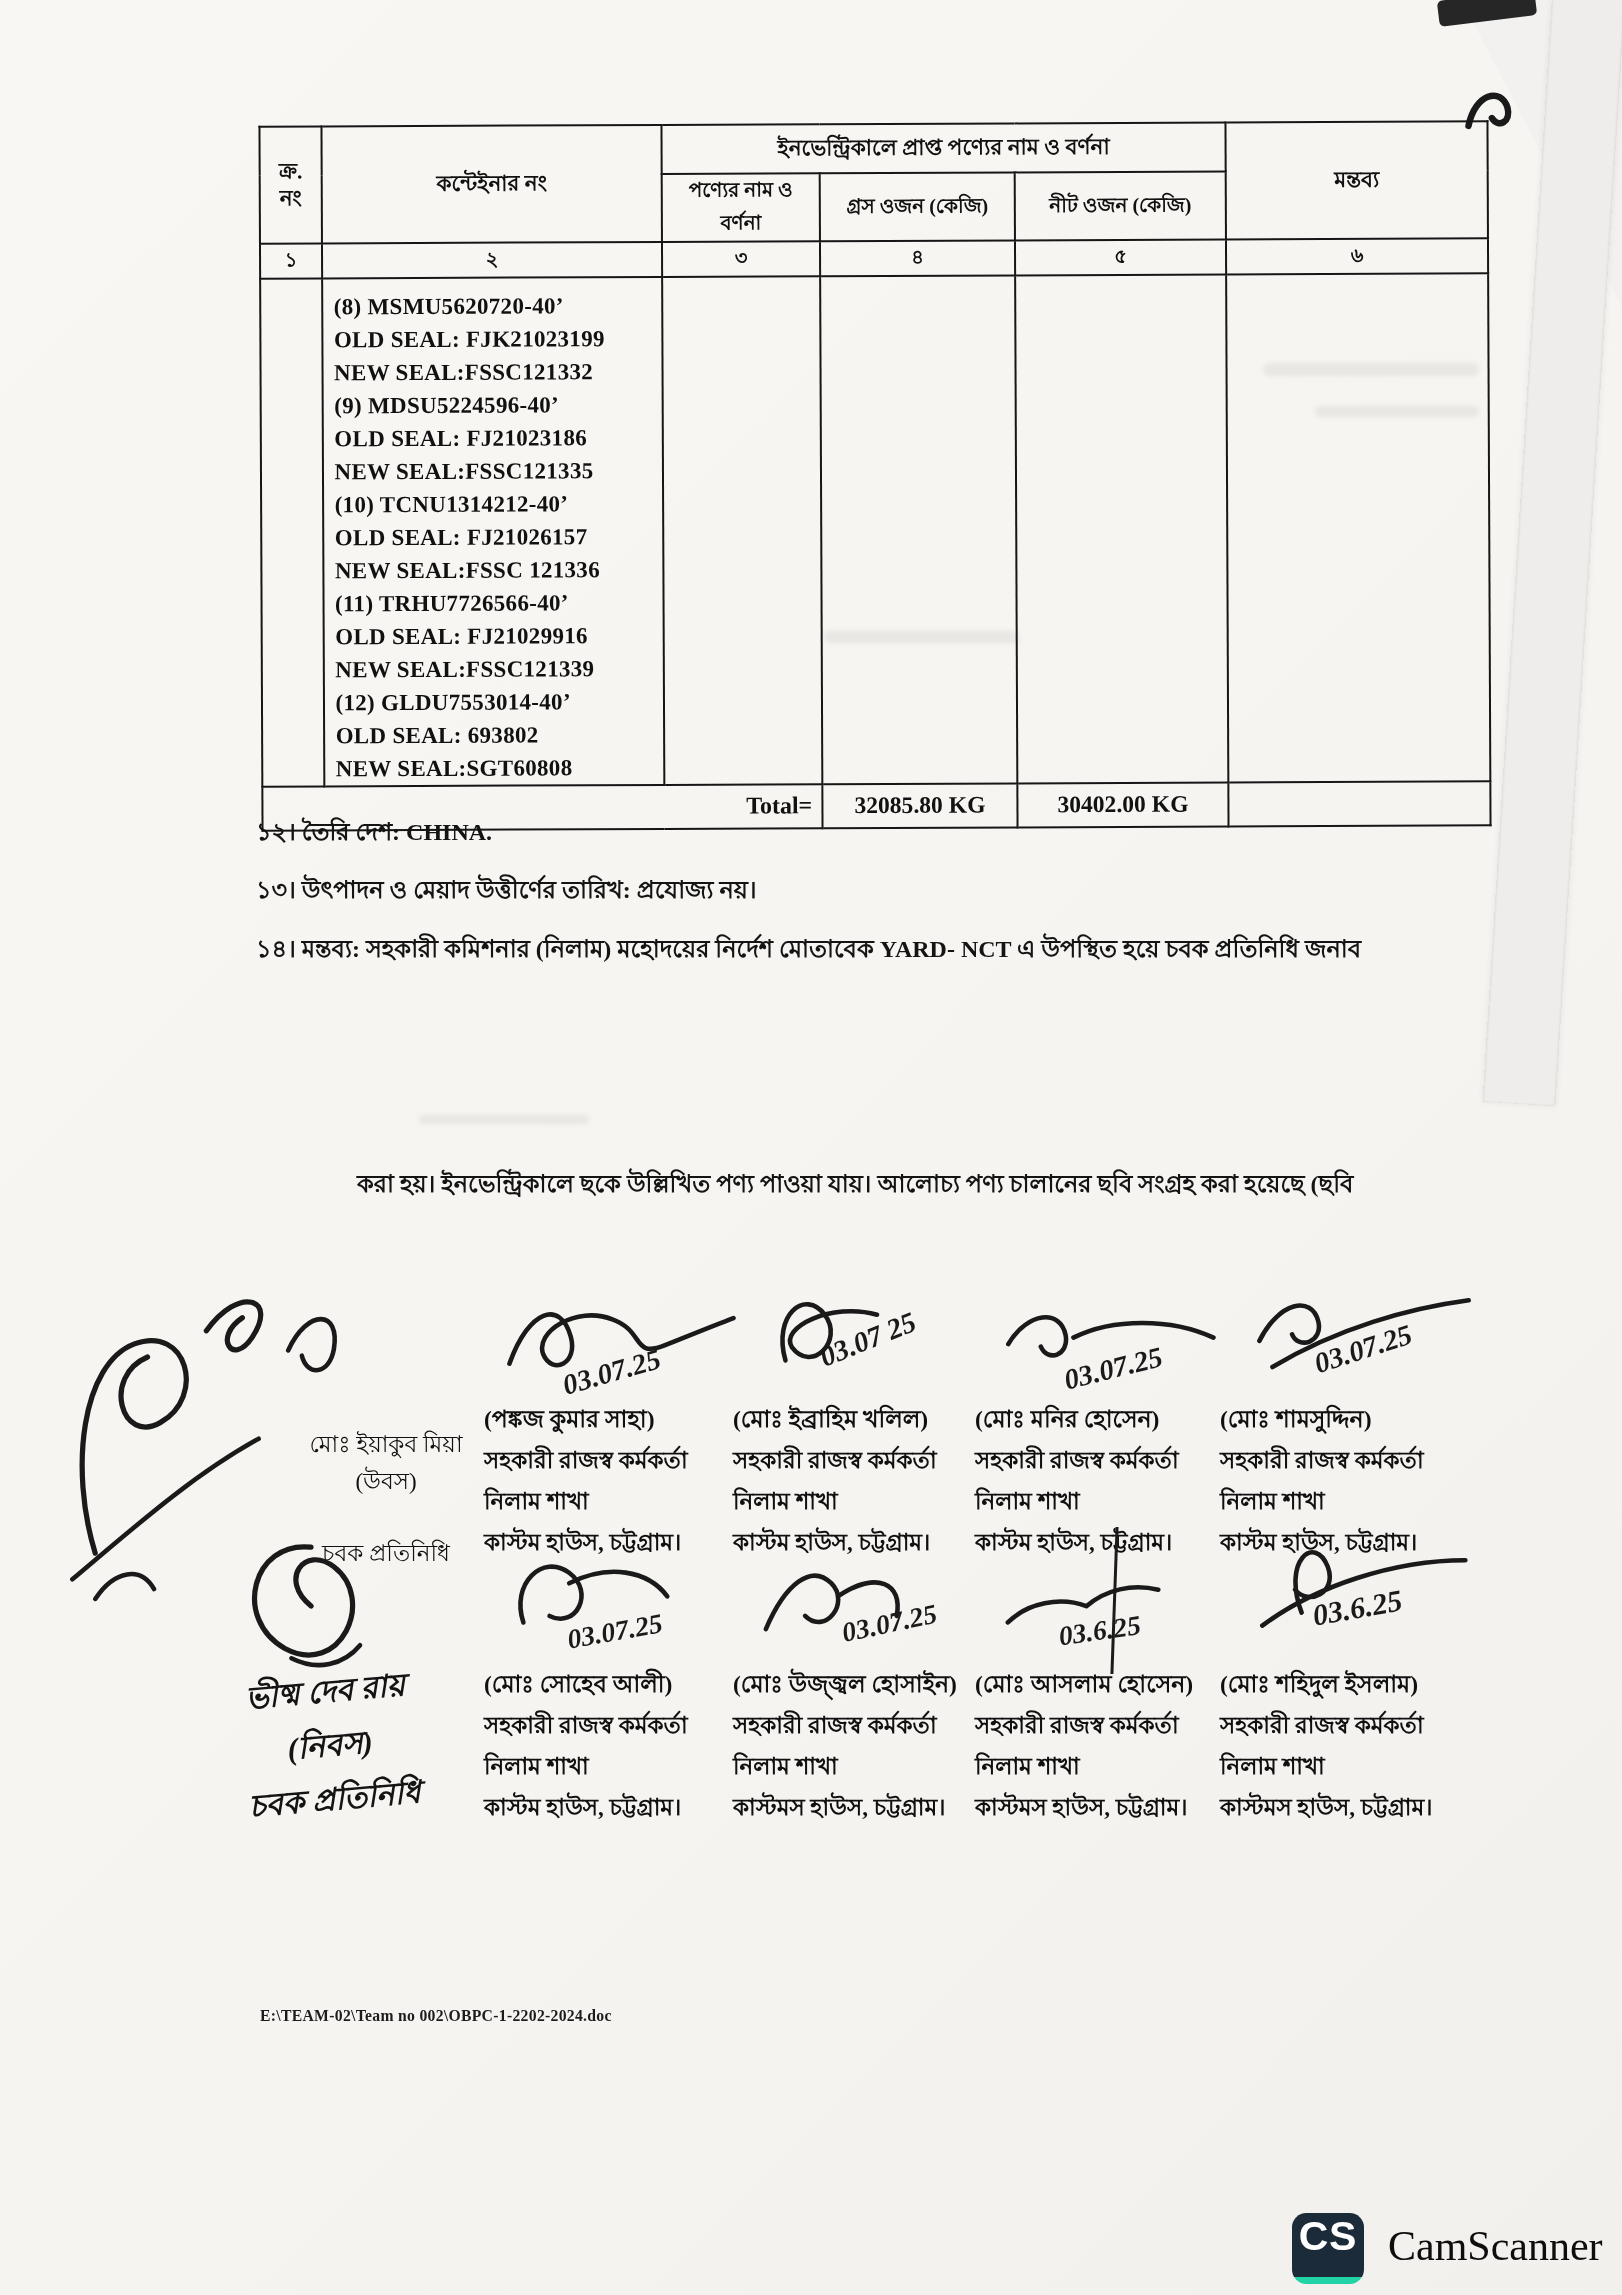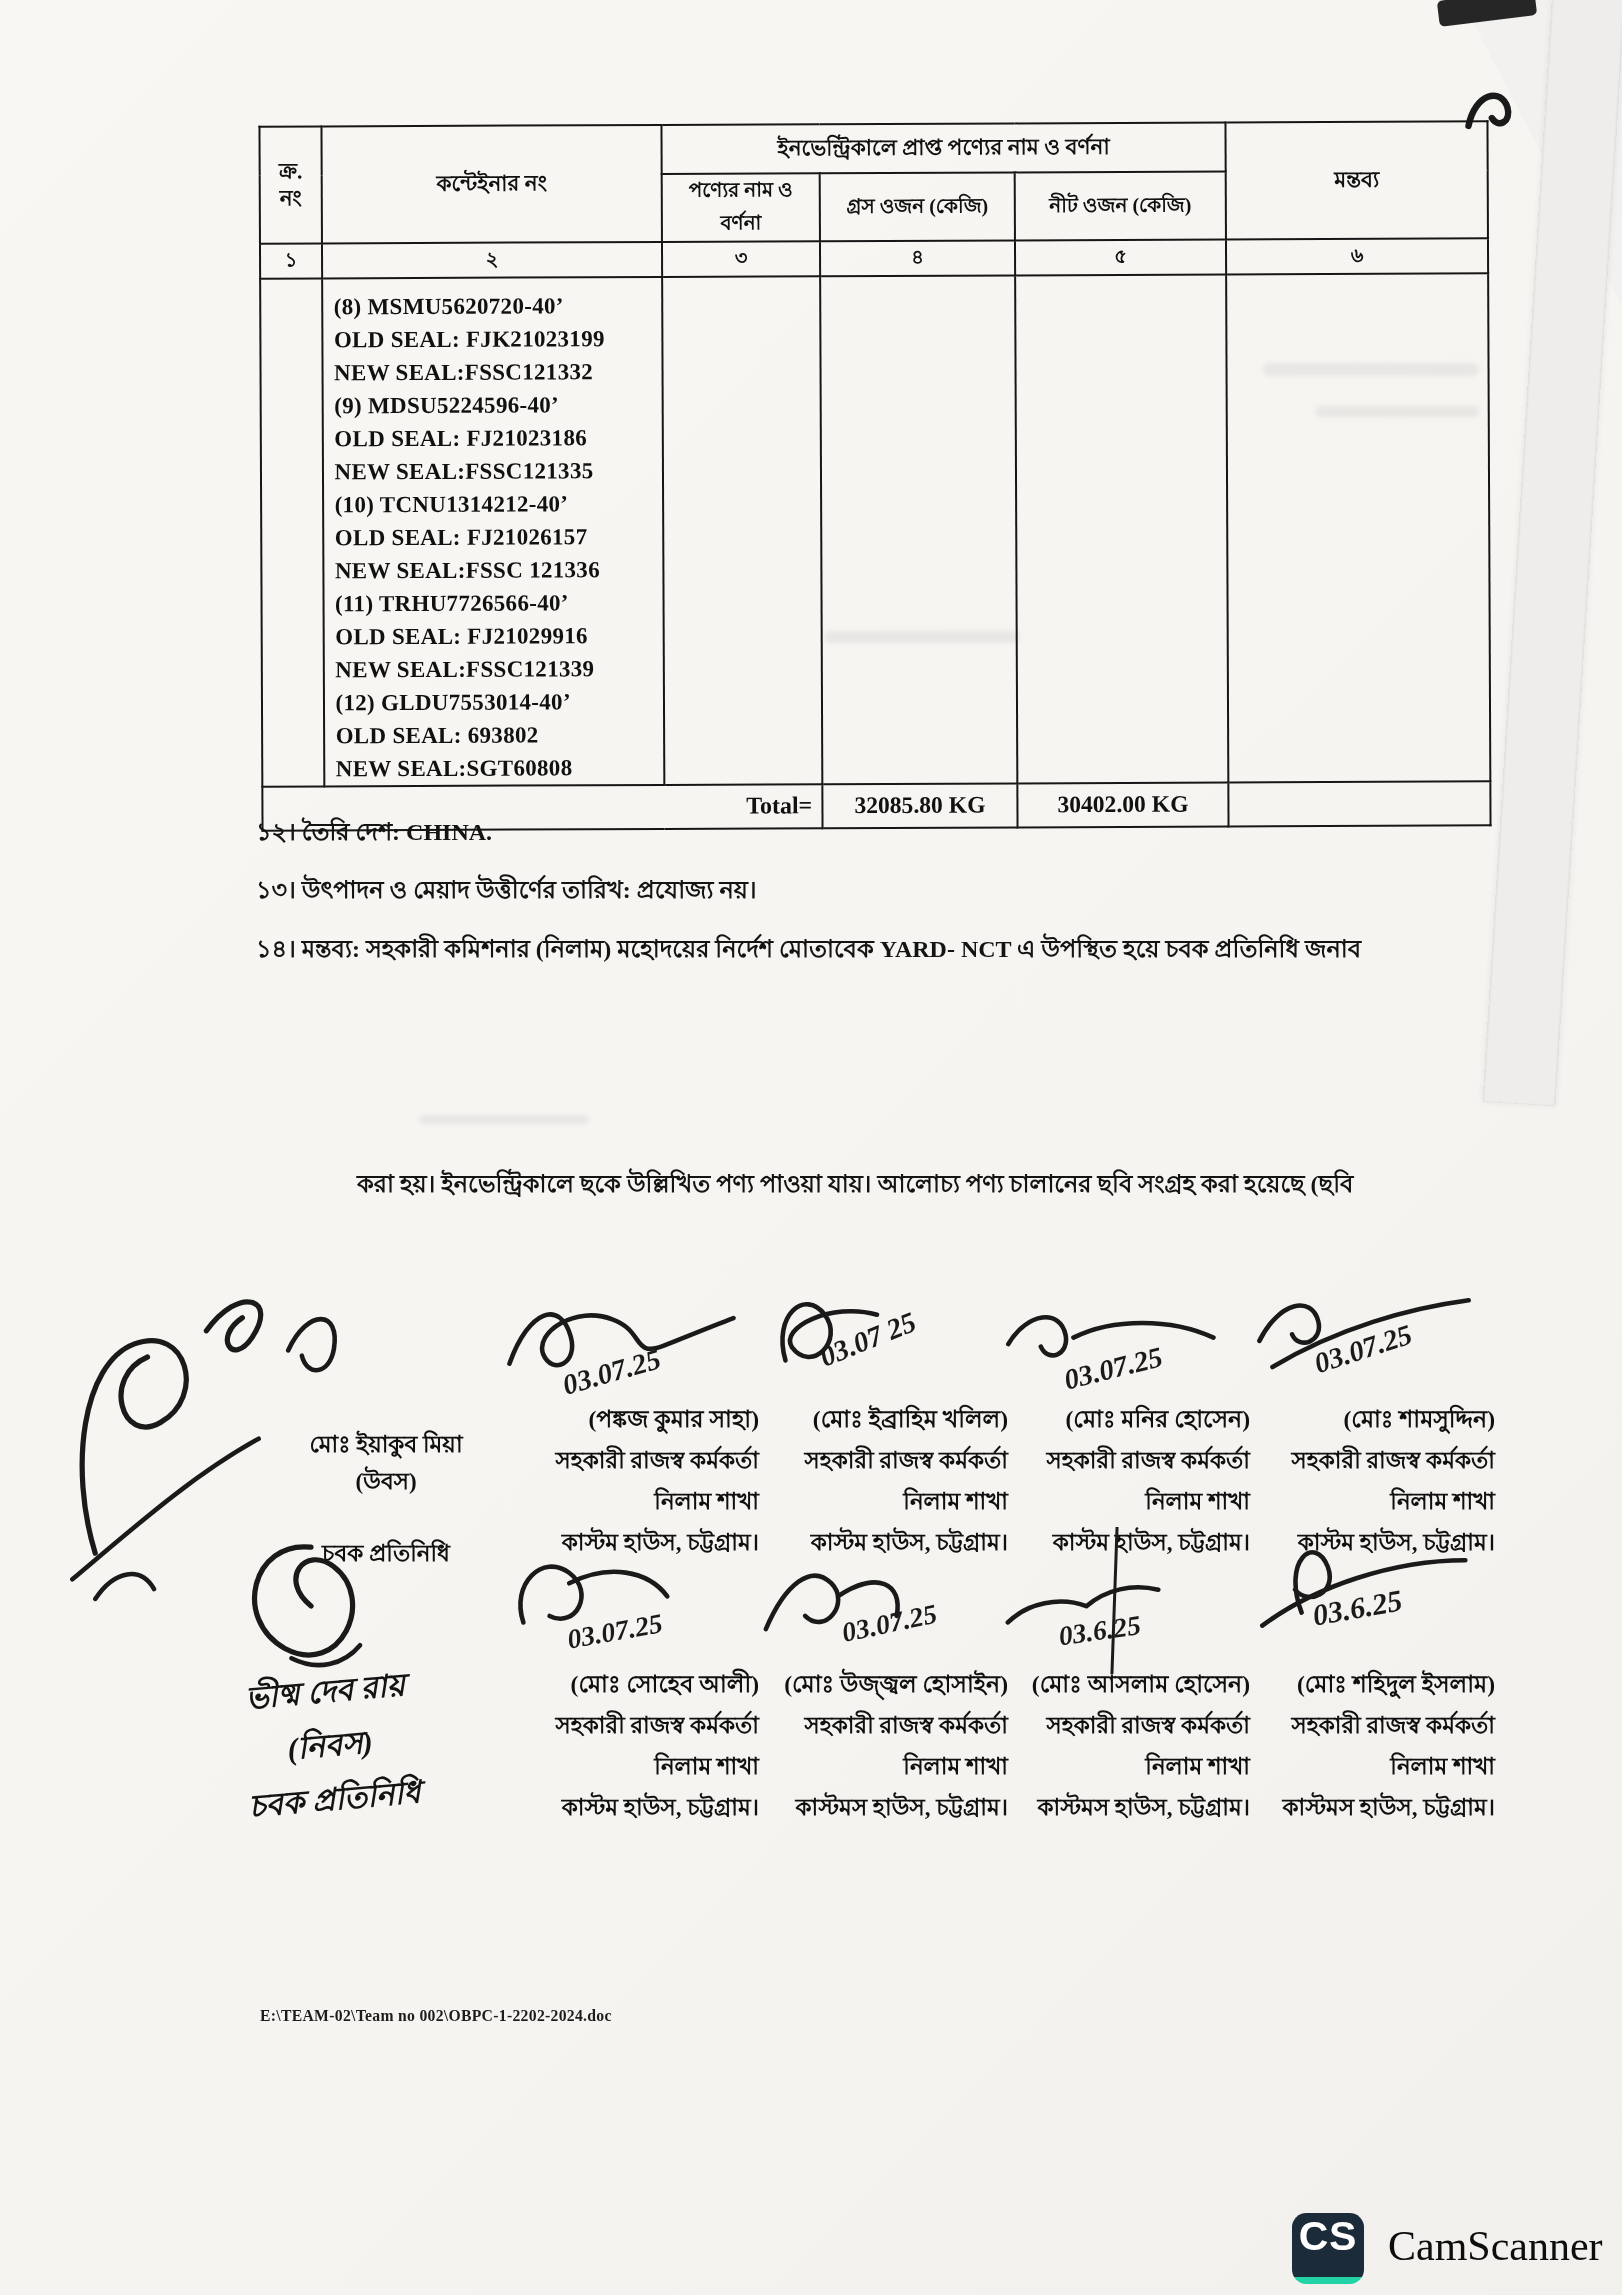--- a/index.html
+++ b/index.html
@@ -39,25 +39,25 @@
   }
   .total-label{font-size:24px;font-weight:bold;text-align:right !important;padding-right:9.2px !important;}
   .total-val{font-size:23.6px;font-weight:bold;}
   
   .p-line{
     position:absolute;white-space:nowrap;
     font-size:24px;font-weight:600;color:#141414;
     font-family:"Liberation Serif","DejaVu Serif",serif;
   }
   
-  .sig-block{position:absolute;width:275px;text-align:right;color:#101010;}
+  .sig-block{position:absolute;width:275px;text-align:left;color:#101010;}
   .sig-block .nm{font-size:23.6px;font-weight:bold;line-height:41px;white-space:nowrap;}
   .sig-block .ln{font-size:23px;font-weight:600;line-height:41px;white-space:nowrap;}
   .rep-block{position:absolute;width:236px;text-align:center;color:#101010;}
-  .rep-block .nm,.rep-block .ln{font-size:23px;font-weight:bold;line-height:37px;white-space:nowrap;}
+  .rep-block .nm,.rep-block .ln{font-size:23px;font-weight:normal;line-height:37px;white-space:nowrap;}
   .hand-block{
     position:absolute;width:314px;text-align:center;color:#141414;
     transform:rotate(-5deg);font-style:italic;
   }
   .hand-block .ln{font-size:31px;font-weight:bold;line-height:54px;white-space:nowrap;}
   .ink{stroke:#1a1a1a;fill:none;stroke-linecap:round;stroke-linejoin:round;}
   .sig-date{
     font-family:"Liberation Serif",serif;font-style:italic;font-weight:bold;
     fill:#1a1a1a;
   }

